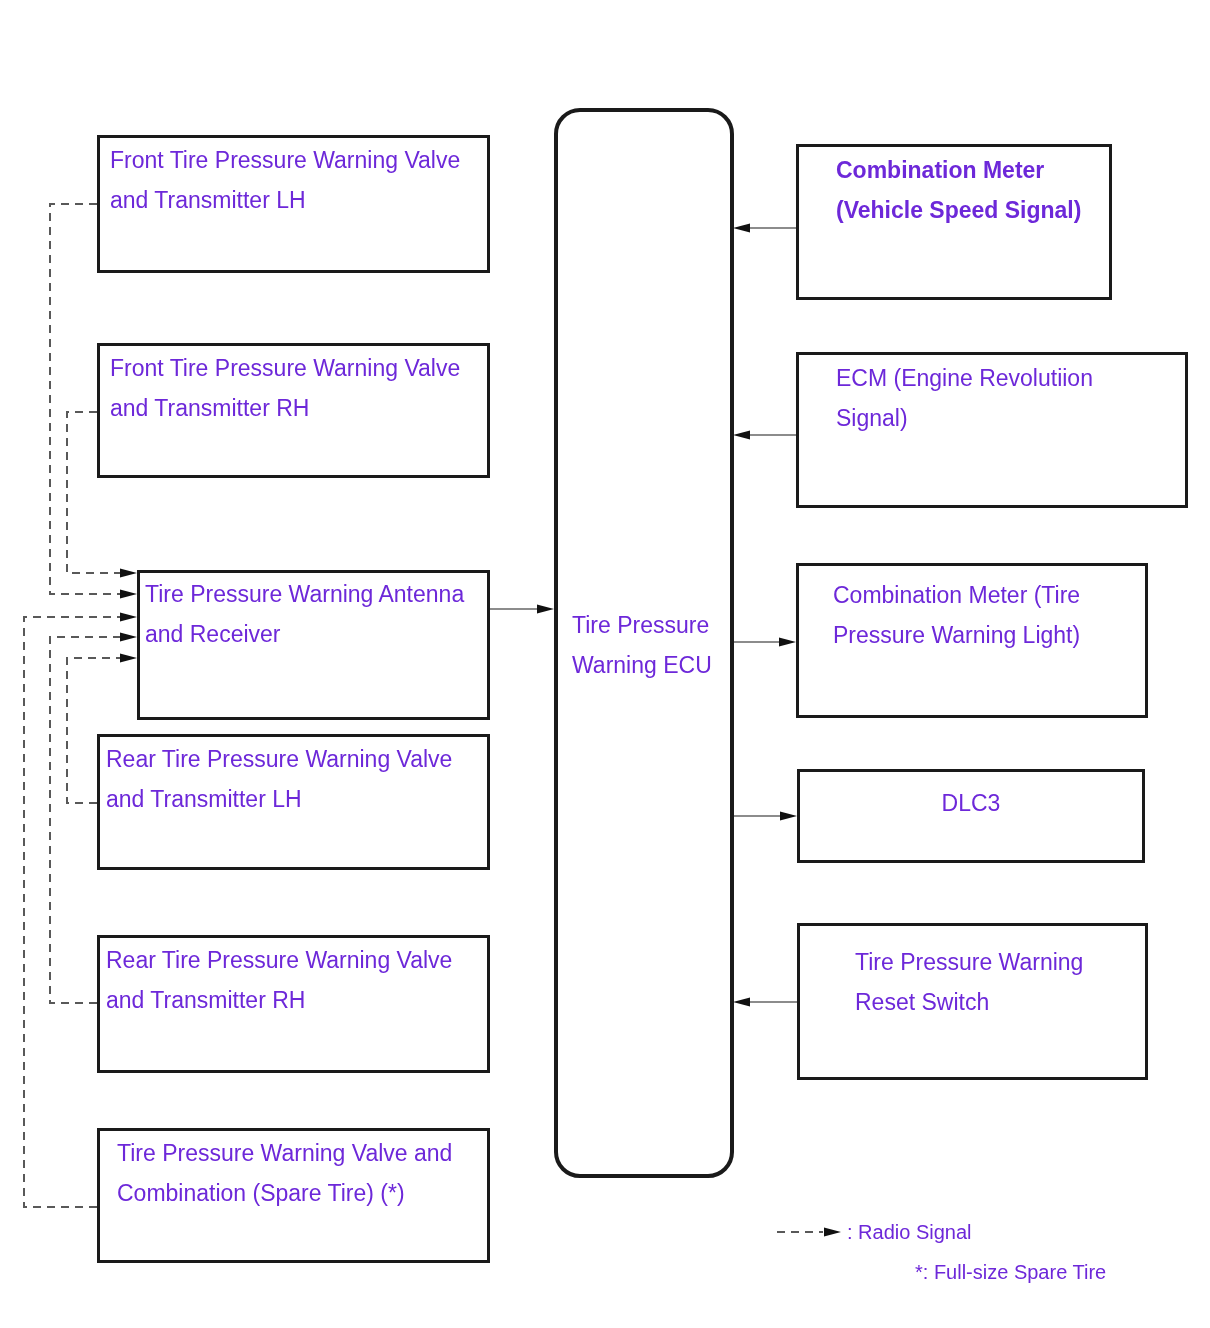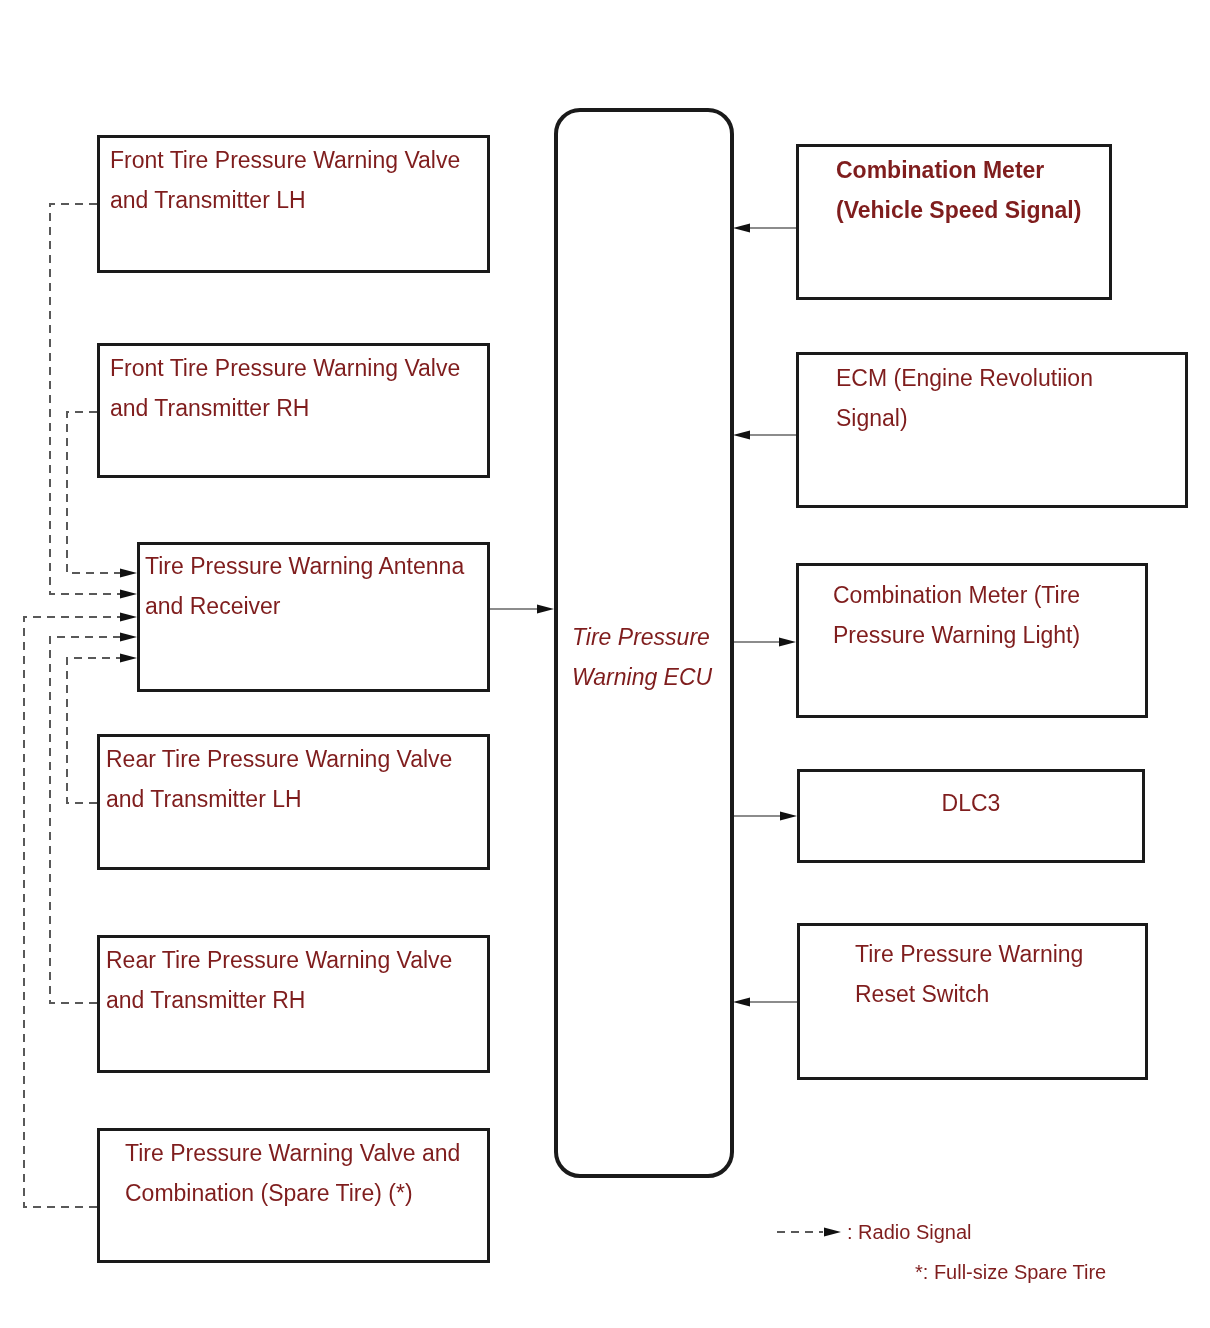--- a/index.html
+++ b/index.html
@@ -1,38 +1,38 @@
 <!DOCTYPE html>
 <html><head>
 <meta charset="utf-8">
 <style>
   html,body{margin:0;padding:0;background:#ffffff;}
   .stage{
     position:relative;width:1210px;height:1328px;background:#ffffff;
-    font-family:"Liberation Sans", sans-serif;color:#7f1d1d;overflow:hidden;
+    font-family:"Liberation Sans", sans-serif;color:#6d28d9;overflow:hidden;
   }
   .wires{position:absolute;left:0;top:0;width:1210px;height:1328px;}
   .wires line, .wires path{fill:none;}
   .s{stroke:#666666;stroke-width:1.7;}
   .d{stroke:#595959;stroke-width:2;stroke-dasharray:8 6;}
   .ah{fill:#111111;stroke:none;}
   .box{
     position:absolute;box-sizing:border-box;background:#ffffff;
     border:3px solid #1a1a1a;font-size:23px;line-height:40px;
   }
   .bl{white-space:nowrap;}
   .ecu{border-radius:26px;border-width:4px;}
-  .ecu .txt{position:absolute;left:14px;top:505px;font-style:italic;}
+  .ecu .txt{position:absolute;left:14px;top:493px;}
   .pad-l10{padding:2px 6px 0 10px;}
   .pad-l6{padding:2px 6px 0 6px;}
-  .pad-l5{padding:1px 4px 0 5px;}
-  .pad-l17{padding:2px 6px 0 25px;}
+  .pad-l5{padding:1px 4px 0 5px;margin-top:28px;}
+  .pad-l17{padding:2px 6px 0 17px;}
   .pad-r{padding:3px 6px 0 37px;}
   .pad-rl{padding:9px 6px 0 34px;}
-  .pad-rs{padding:8px 6px 0 55px;}
+  .pad-rs{padding:16px 6px 0 55px;}
   .dlc{text-align:center;padding-top:11px;}
   .legend-label{position:absolute;font-size:20px;line-height:28px;white-space:nowrap;}
 </style>
 </head>
 <body>
 
 <div class="stage">
 
   <svg class="wires" viewBox="0 0 1210 1328" xmlns="http://www.w3.org/2000/svg">
 

